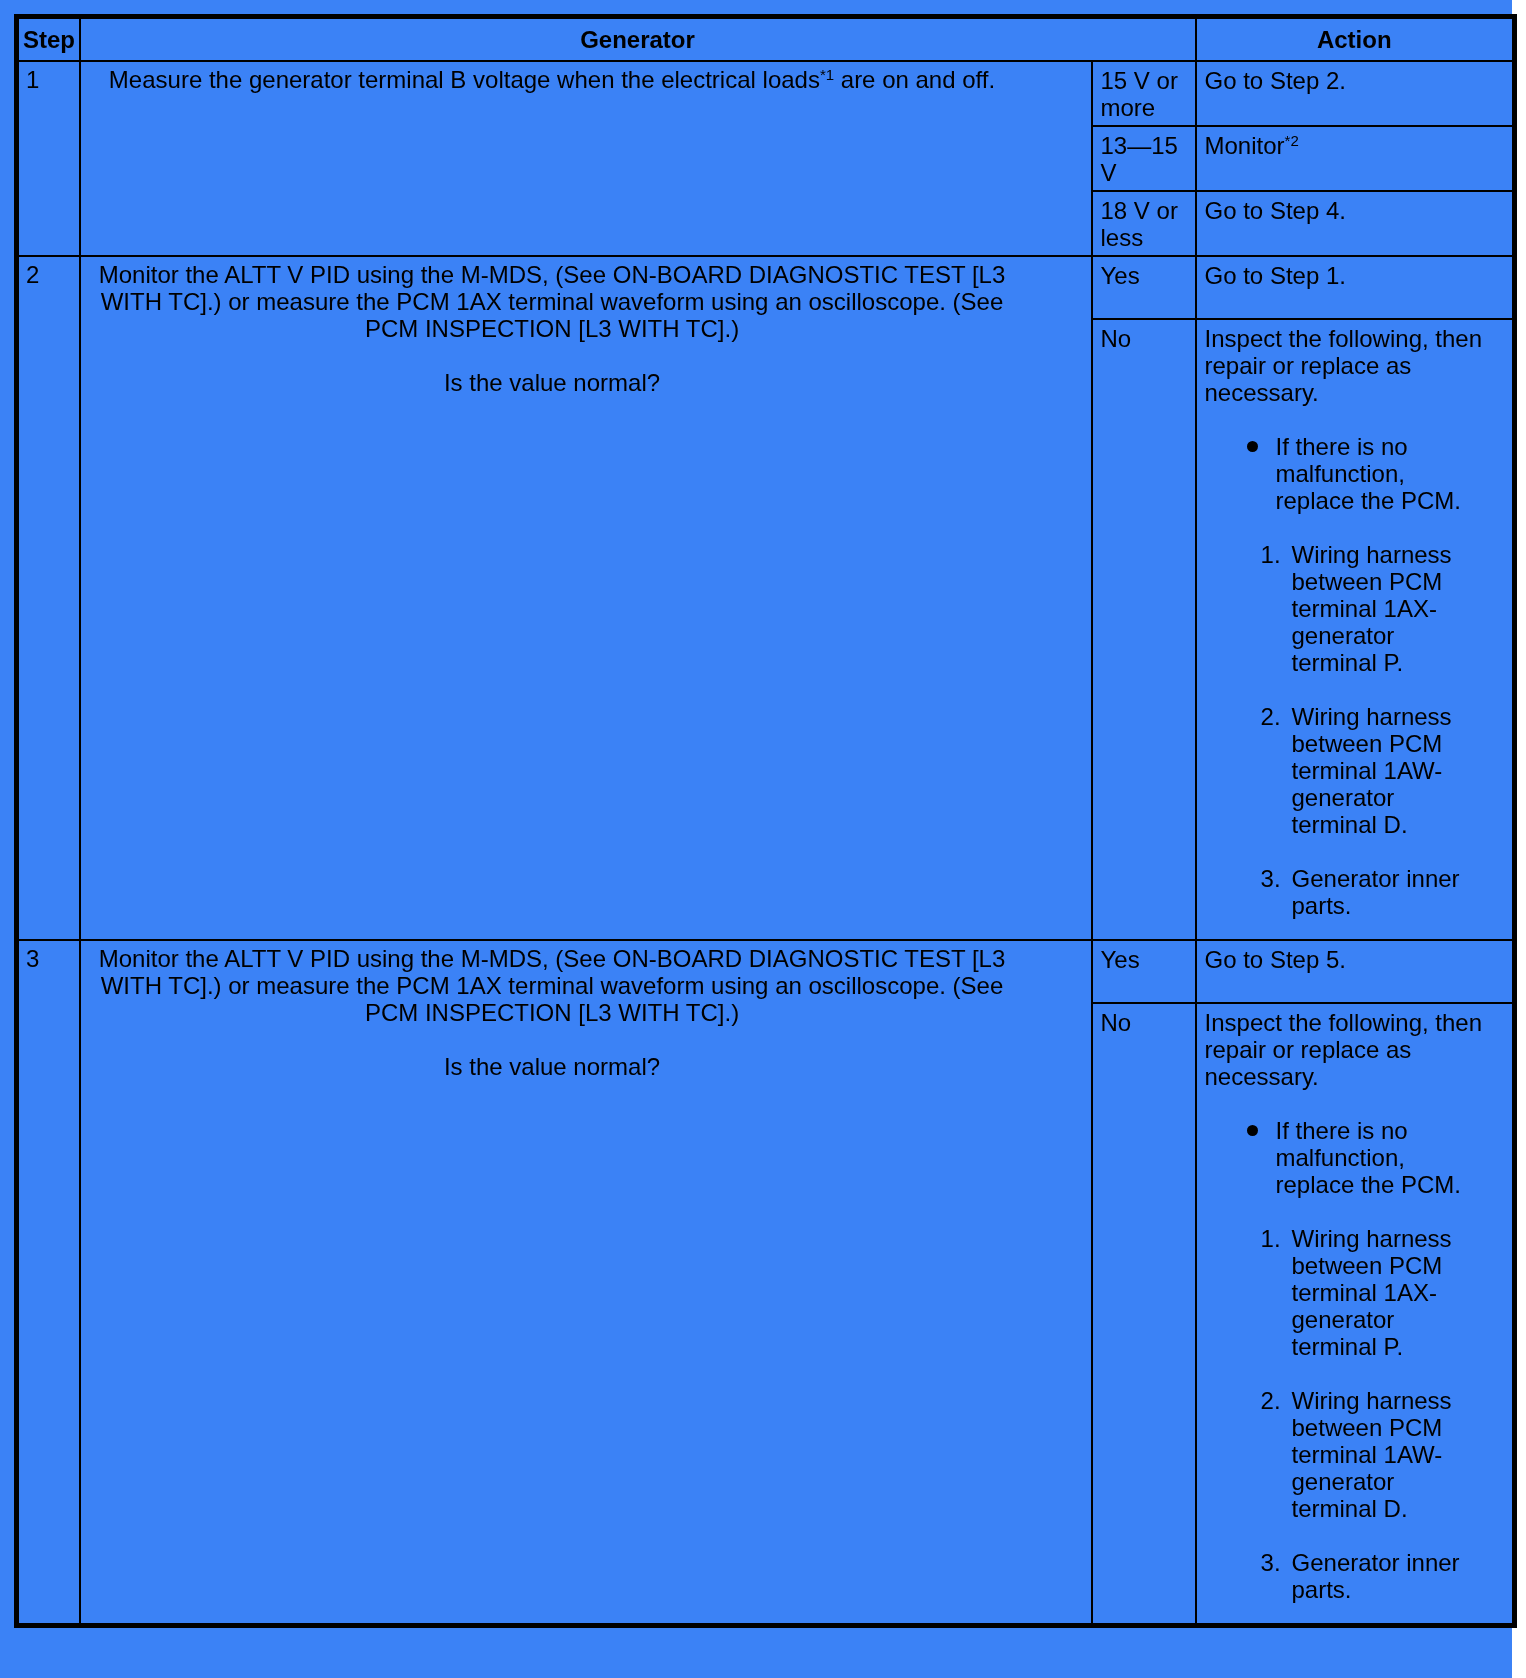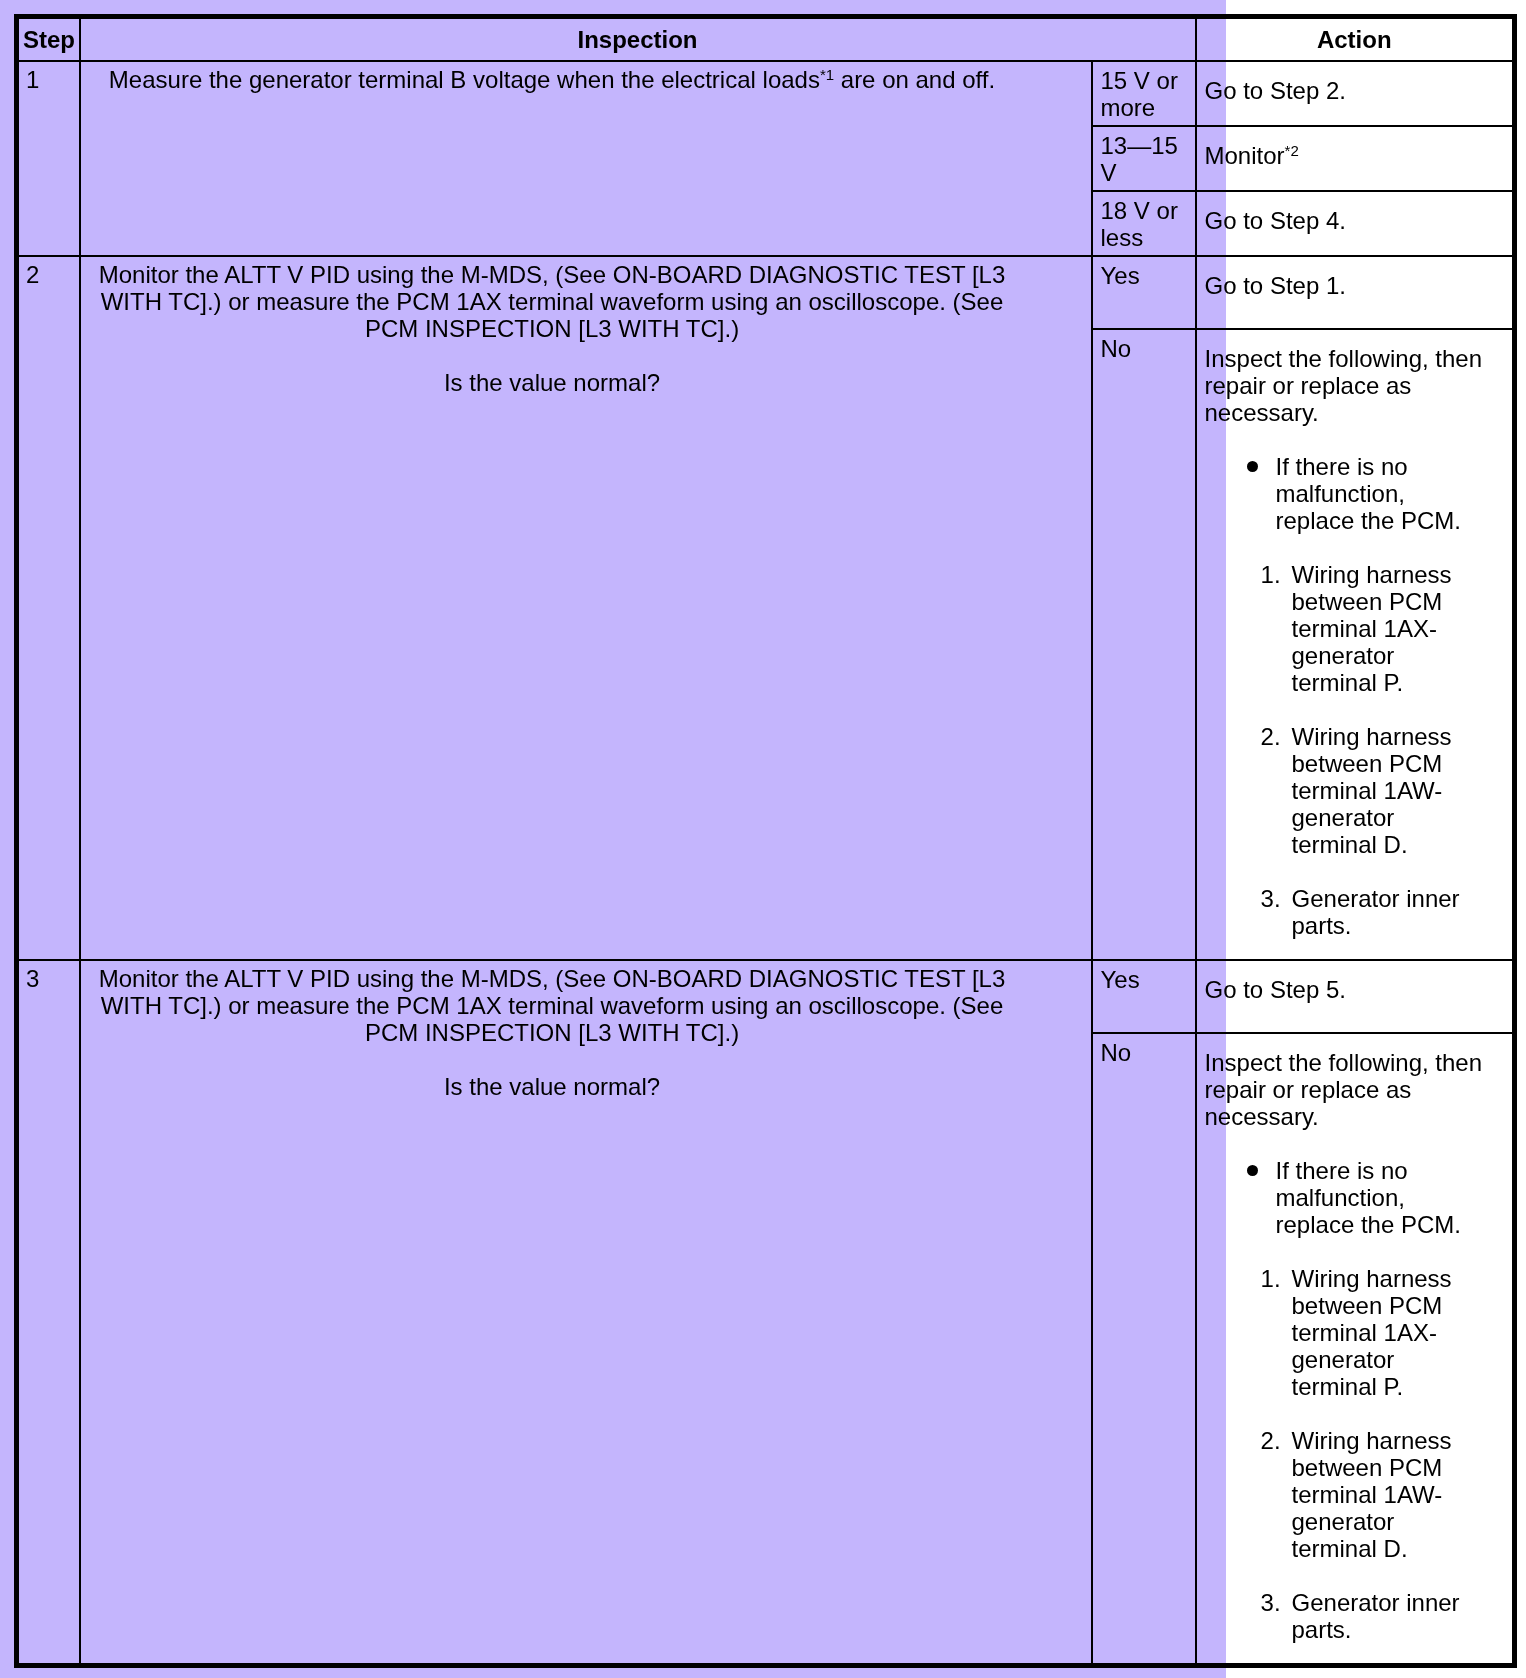--- a/index.html
+++ b/index.html
@@ -1,23 +1,23 @@
 <!DOCTYPE html>
 <html><head>
 <meta charset="utf-8">
 <style>
   html, body {
     margin: 0;
     padding: 0;
     background: #ffffff;
   }
   .page {
-    width: 1226px;
+    width: 1512px;
     height: 1678px;
-    background: #c4b5fd;
+    background: #3b82f6;
     box-sizing: border-box;
     padding: 14px;
     font-family: "Liberation Sans", "DejaVu Sans", sans-serif;
     color: #000000;
   }
   table.troubleshooting {
     width: 1498px;
     table-layout: fixed;
     border-collapse: collapse;
     border: 5px solid #000000;
@@ -38,21 +38,21 @@
     overflow: hidden;
   }
   th {
     font-weight: bold;
     text-align: center;
     padding: 7px 4px;
   }
   td.step-cell { padding: 4px 4px 4px 7px; }
   td.inspection-cell { padding: 4px 75px 4px 8px; text-align: center; }
   td.result-cell { padding: 5px 6px 4px 8px; border-radius: 8px; }
-  td.action-cell { padding: 15px 22px 4px 8px; }
+  td.action-cell { padding: 5px 22px 4px 8px; }
   tr.yes-row td { height: 52px; }
 
   p { margin: 0; }
   p.para { margin: 0 0 27px 0; }
   p.action-intro { margin: 0 0 27px 0; }
 
   ul.action-bullets {
     list-style: none;
     margin: 12px 0 27px 0;
     padding: 0 0 0 71px;
@@ -103,21 +103,21 @@
     <colgroup>
       <col class="c-step">
       <col class="c-insp">
       <col class="c-result">
       <col class="c-action">
     </colgroup>
 
     <tbody>
         <tr>
       <th>Step</th>
-      <th colspan="2">Inspection</th>
+      <th colspan="2">Generator</th>
       <th>Action</th>
     </tr>
 
     <tr>
       <td class="step-cell" rowspan="3">1</td>
       <td class="inspection-cell" rowspan="3">
         <p><span>Measure the generator terminal B voltage when the electrical loads</span><span class="sup">*1</span><span> are on and off.</span></p>
       </td>
       <td class="result-cell">15 V or more</td>
       <td class="action-cell">Go to Step 2.</td>

